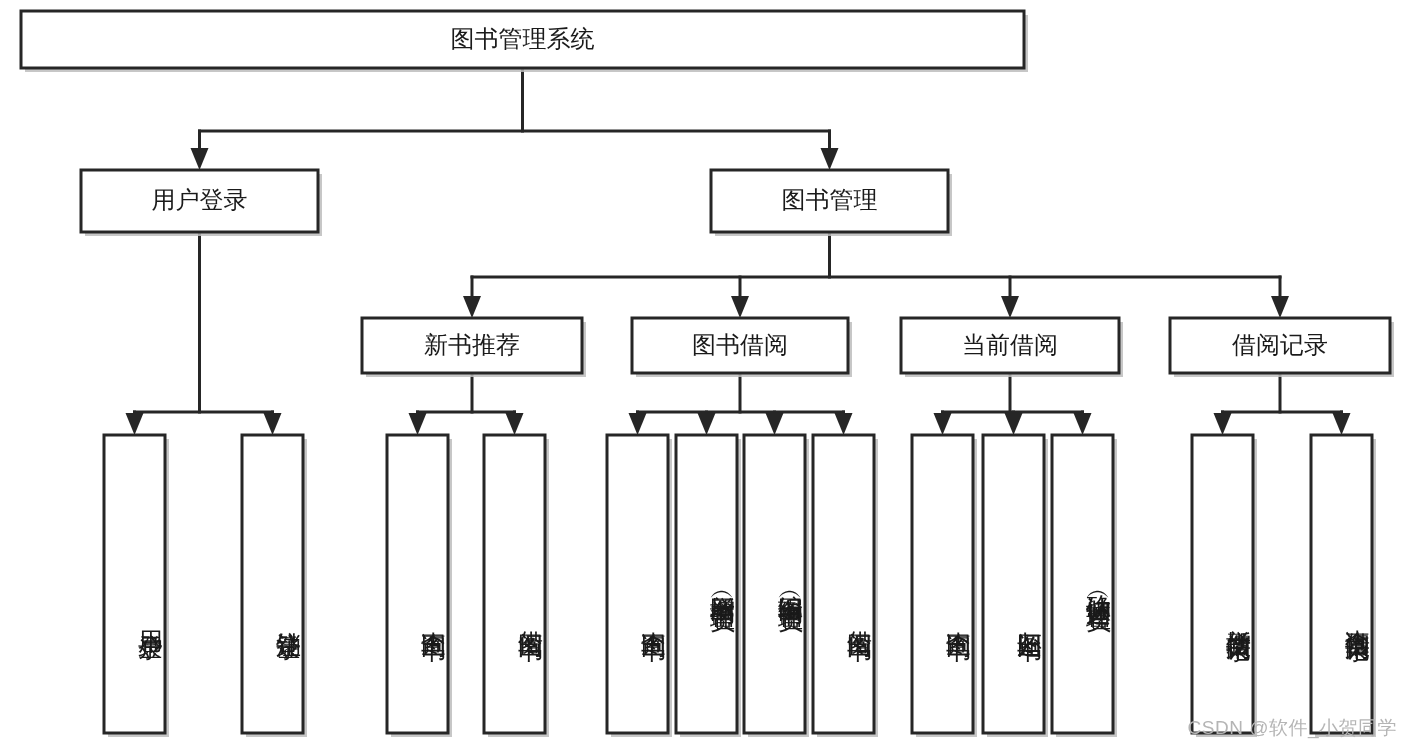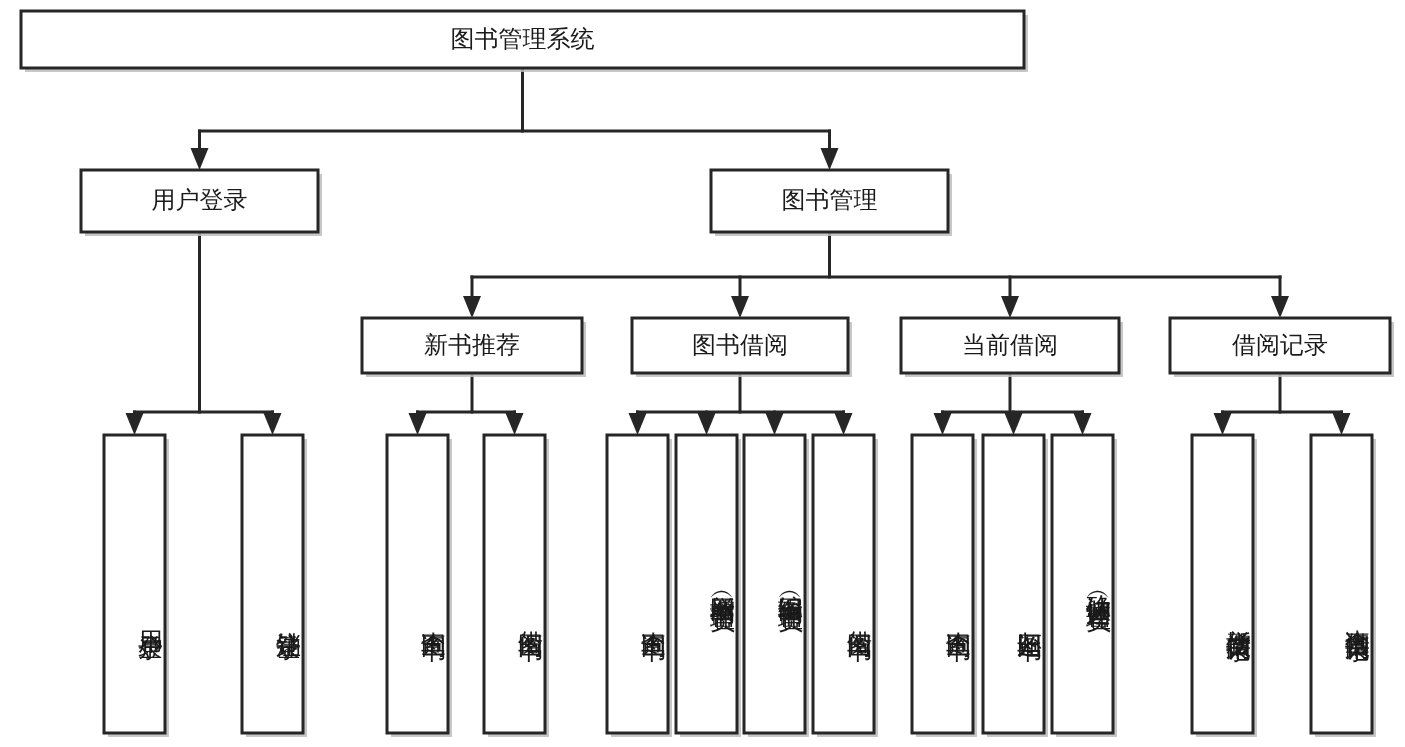--- a/index.html
+++ b/index.html
@@ -199,14 +199,15 @@
       <div class="vert-box-label" style="left: 677px; width: 59px; top: 439px; height: 290px; display: flex; align-items: flex-start; justify-content: center;">新增图书（管理员）</div>
       <div class="vert-box-label" style="left: 745px; width: 59px; top: 439px; height: 290px; display: flex; align-items: flex-start; justify-content: center;">编辑图书（管理员）</div>
       <div class="vert-box-label" style="left: 814px; width: 59px; top: 501px; height: 228px; display: flex; align-items: flex-start; justify-content: center;">借阅图书</div>
       <div class="vert-box-label" style="left: 913px; width: 59px; top: 501px; height: 228px; display: flex; align-items: flex-start; justify-content: center;">查询图书</div>
       <div class="vert-box-label" style="left: 984px; width: 59px; top: 501px; height: 228px; display: flex; align-items: flex-start; justify-content: center;">归还图书</div>
       <div class="vert-box-label" style="left: 1053px; width: 59px; top: 439px; height: 290px; display: flex; align-items: flex-start; justify-content: center;">确认归还（管理员）</div>
       <div class="vert-box-label" style="left: 1193px; width: 59px; top: 501px; height: 228px; display: flex; align-items: flex-start; justify-content: center;">新增借阅记录</div>
       <div class="vert-box-label" style="left: 1312px; width: 59px; top: 501px; height: 228px; display: flex; align-items: flex-start; justify-content: center;">查询借阅记录</div>
     </div>
 
+  <div class="watermark">CSDN @软件_小贺同学</div>
 
 </div>
 
 </body></html>

